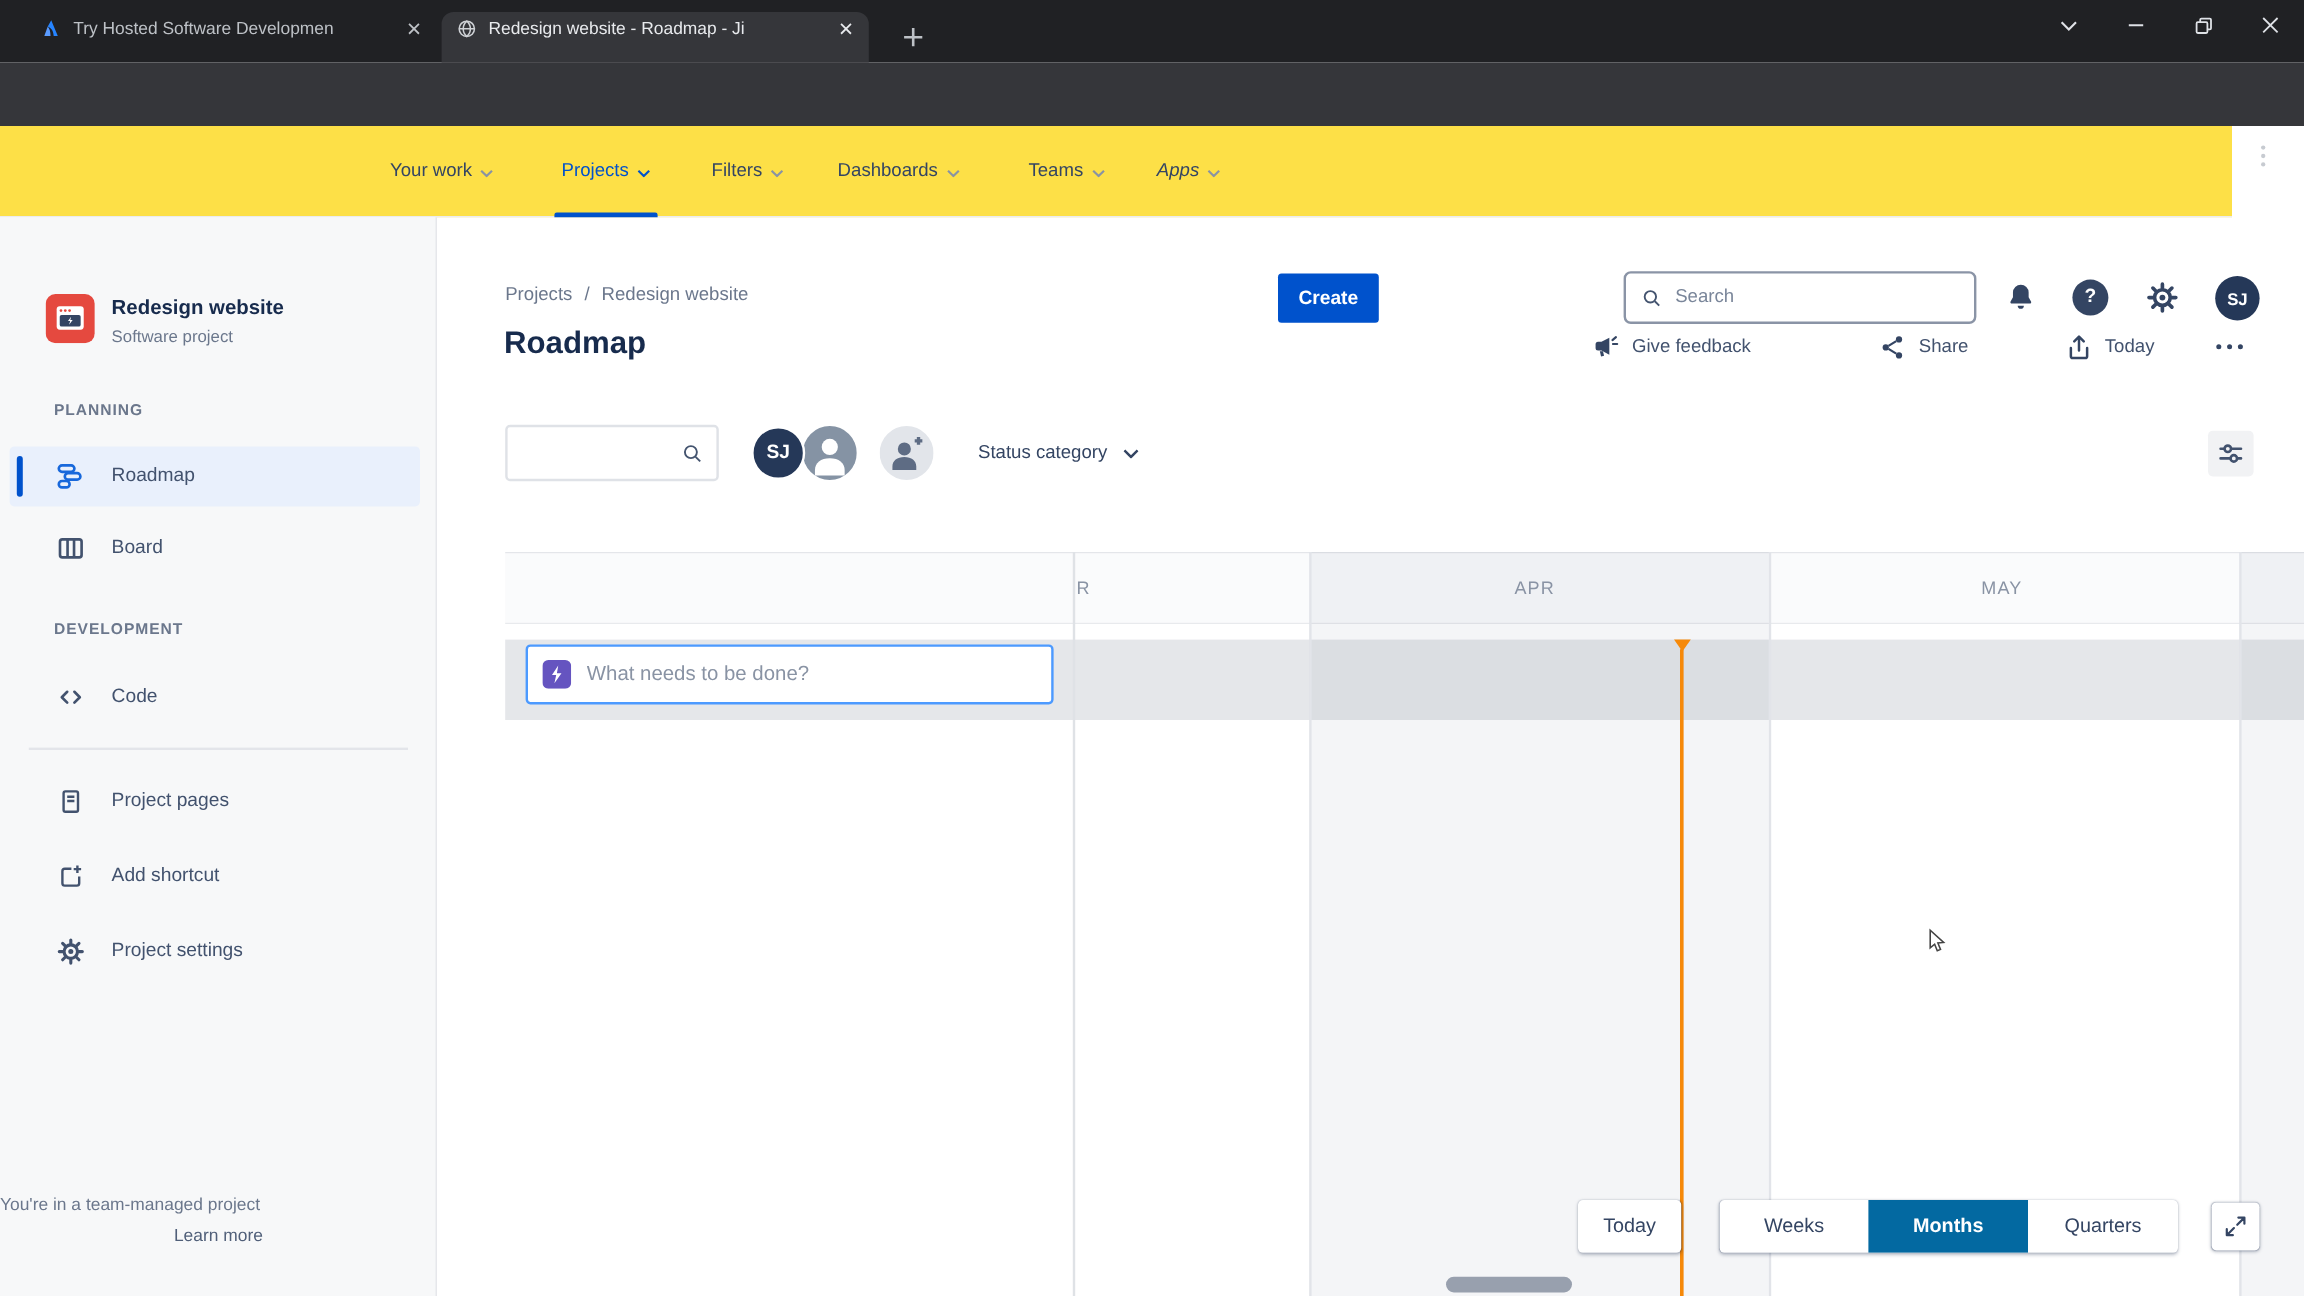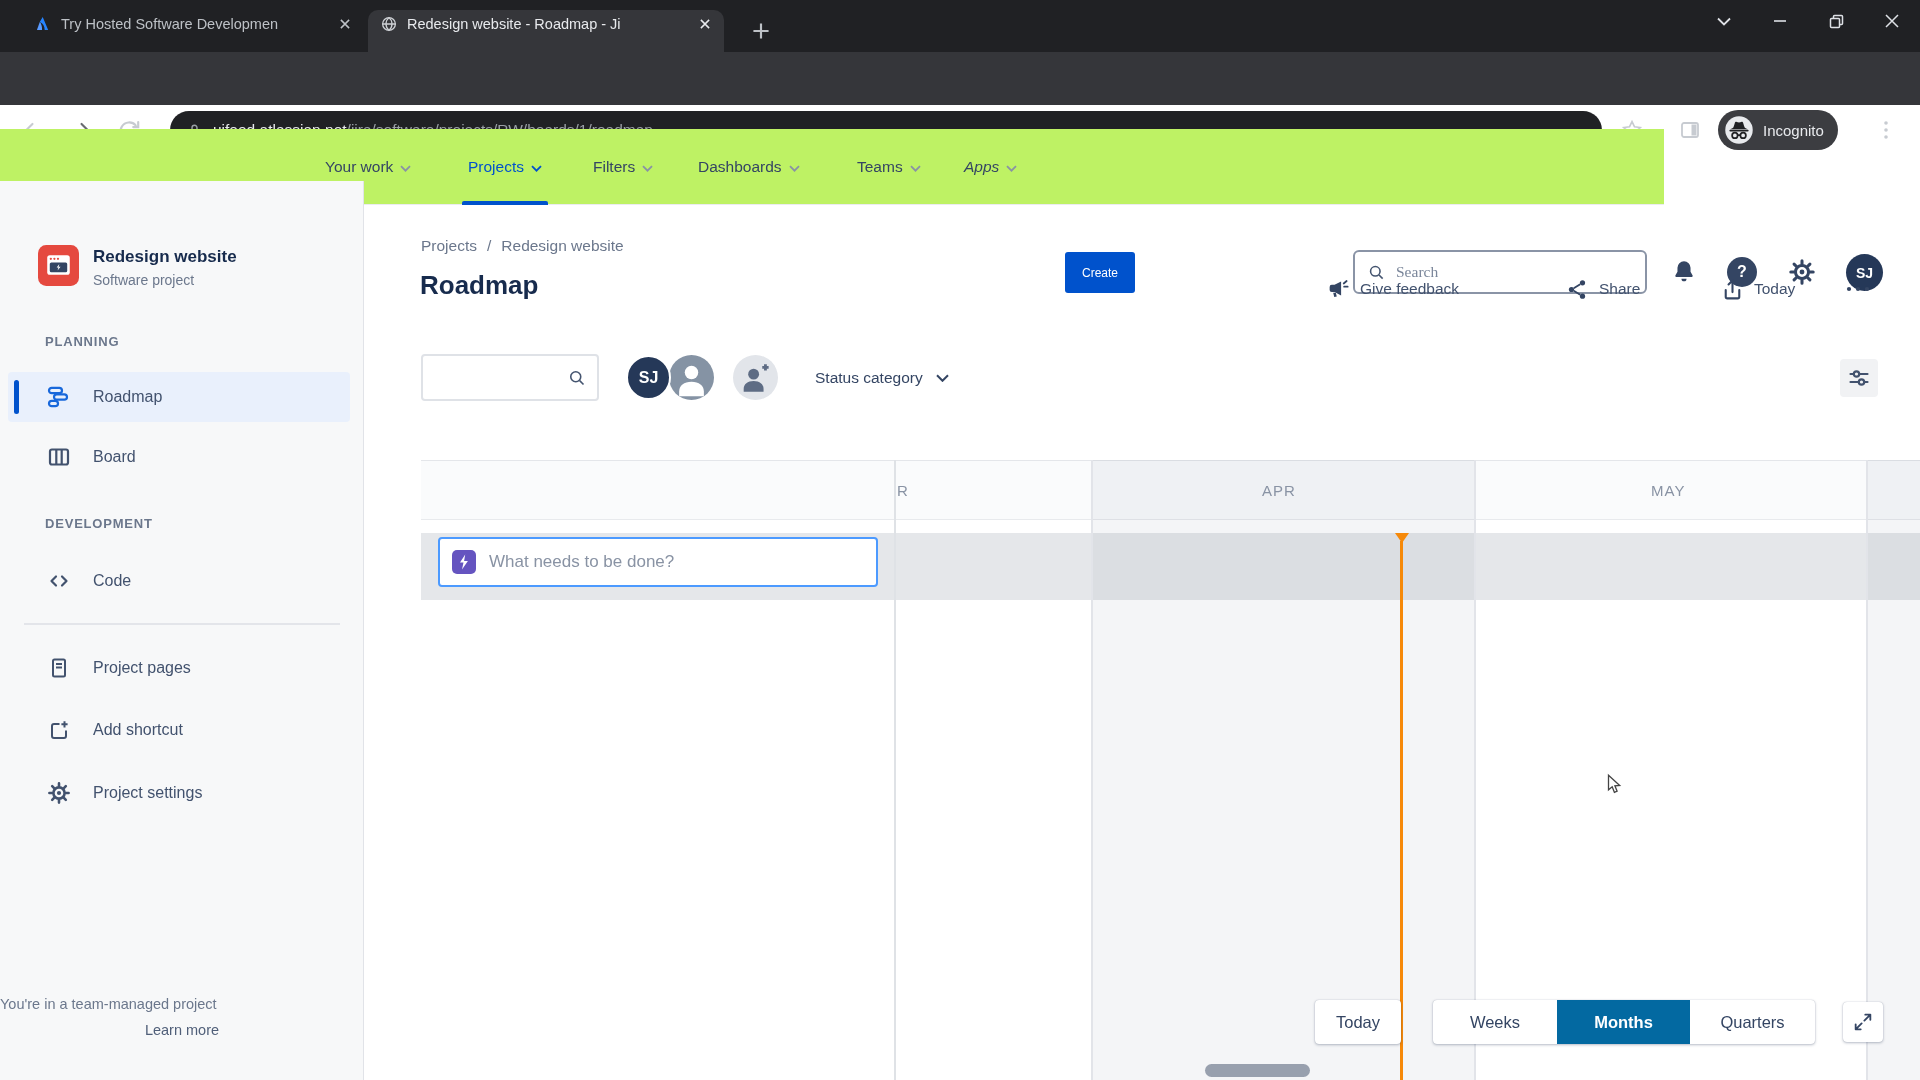--- a/index.html
+++ b/index.html
@@ -30,40 +30,40 @@
   .url-path { font-size:15.5px; color:#9aa0a6; }
   .star-btn { position:absolute; left:1620px; top:66px; width:24px; height:24px; }
   .panel-btn { position:absolute; left:1678px; top:66px; width:24px; height:24px; }
   .incog { position:absolute; left:1718px; top:58px; height:40px; border-radius:20px; background:#3c3d41;
            display:flex; align-items:center; padding:0 14px 0 6px; }
   .incog-ico { width:30px; height:30px; margin-right:9px; }
   .incog-label { font-size:15px; color:#e8eaed; }
   .kebab-btn { position:absolute; left:1874px; top:66px; width:24px; height:24px; }
 
   
-  .jira-navbar { position:absolute; left:0; top:105px; width:1664px; height:76px; background:#bef264;
-                 border-bottom:1px solid #ebecf0;margin-top:24px; }
+  .jira-navbar { position:absolute; left:0; top:105px; width:1860px; height:76px; background:#fde047;
+                 border-bottom:1px solid #ebecf0; }
   .appgrid { position:absolute; left:33px; top:131px; width:24px; height:24px; }
   .jira-logo { position:absolute; left:78px; top:130px; width:27px; height:27px; }
   .product-name { position:absolute; left:113px; top:129px; font-size:21px; color:#253858; font-weight:500; }
   .nav-item { position:absolute; top:0; height:76px; display:flex; align-items:center; gap:7px;
               font-size:15.5px; color:#344563; cursor:pointer; }
   .nav-item .chev { margin-top:2px; }
   .ni-yourwork { left:325px; } .ni-projects { left:468px; color:#0052cc; }
   .ni-filters { left:593px; } .ni-dashboards { left:698px; }
   .ni-teams { left:857px; } .ni-apps { left:964px;font-style:italic; }
   .ni-projects::after { content:""; position:absolute; left:-6px; right:-6px; bottom:0; height:4px;
                         background:#0052cc; border-radius:2px 2px 0 0; }
   .create-btn { position:absolute; left:1065px; top:123px; height:41px; padding:0 17px; background:#0052cc;
-                color:#fff; font-size:12px; font-weight:400; border:none; border-radius:3px;
+                color:#fff; font-size:16px; font-weight:700; border:none; border-radius:3px;
                 display:flex; align-items:center; }
   .nav-search { position:absolute; left:1353px; top:121px; width:294px; height:44px; background:#fff;
                 border:2px solid #8a94a6; border-radius:6px; display:flex; align-items:center; padding:0 12px; }
   .nav-search input { border:none; outline:none; font-size:15.5px; color:#344563; width:100%;
-                      font-family:Liberation Serif, serif; background:transparent; }
+                      font-family:Liberation Sans, sans-serif; background:transparent; }
   .nav-search input::placeholder { color:#7a869a; }
   .nav-search svg { width:19px; height:19px; margin-right:10px; flex:0 0 19px; }
   .icon-btn { position:absolute; top:129px; width:28px; height:28px; }
   .bell-btn { left:1670px; } .gear-btn { left:1788px; }
   .help-btn { position:absolute; left:1727px; top:128px; width:30px; height:30px; border-radius:50%;
               background:#344563; color:#fff; font-size:16px; font-weight:700;
               display:flex; align-items:center; justify-content:center; }
   .nav-avatar { position:absolute; left:1846px; top:125px; width:37px; height:37px; border-radius:50%;
                 background:#253858; color:#fff; font-size:14px; font-weight:600;
                 display:flex; align-items:center; justify-content:center; }

